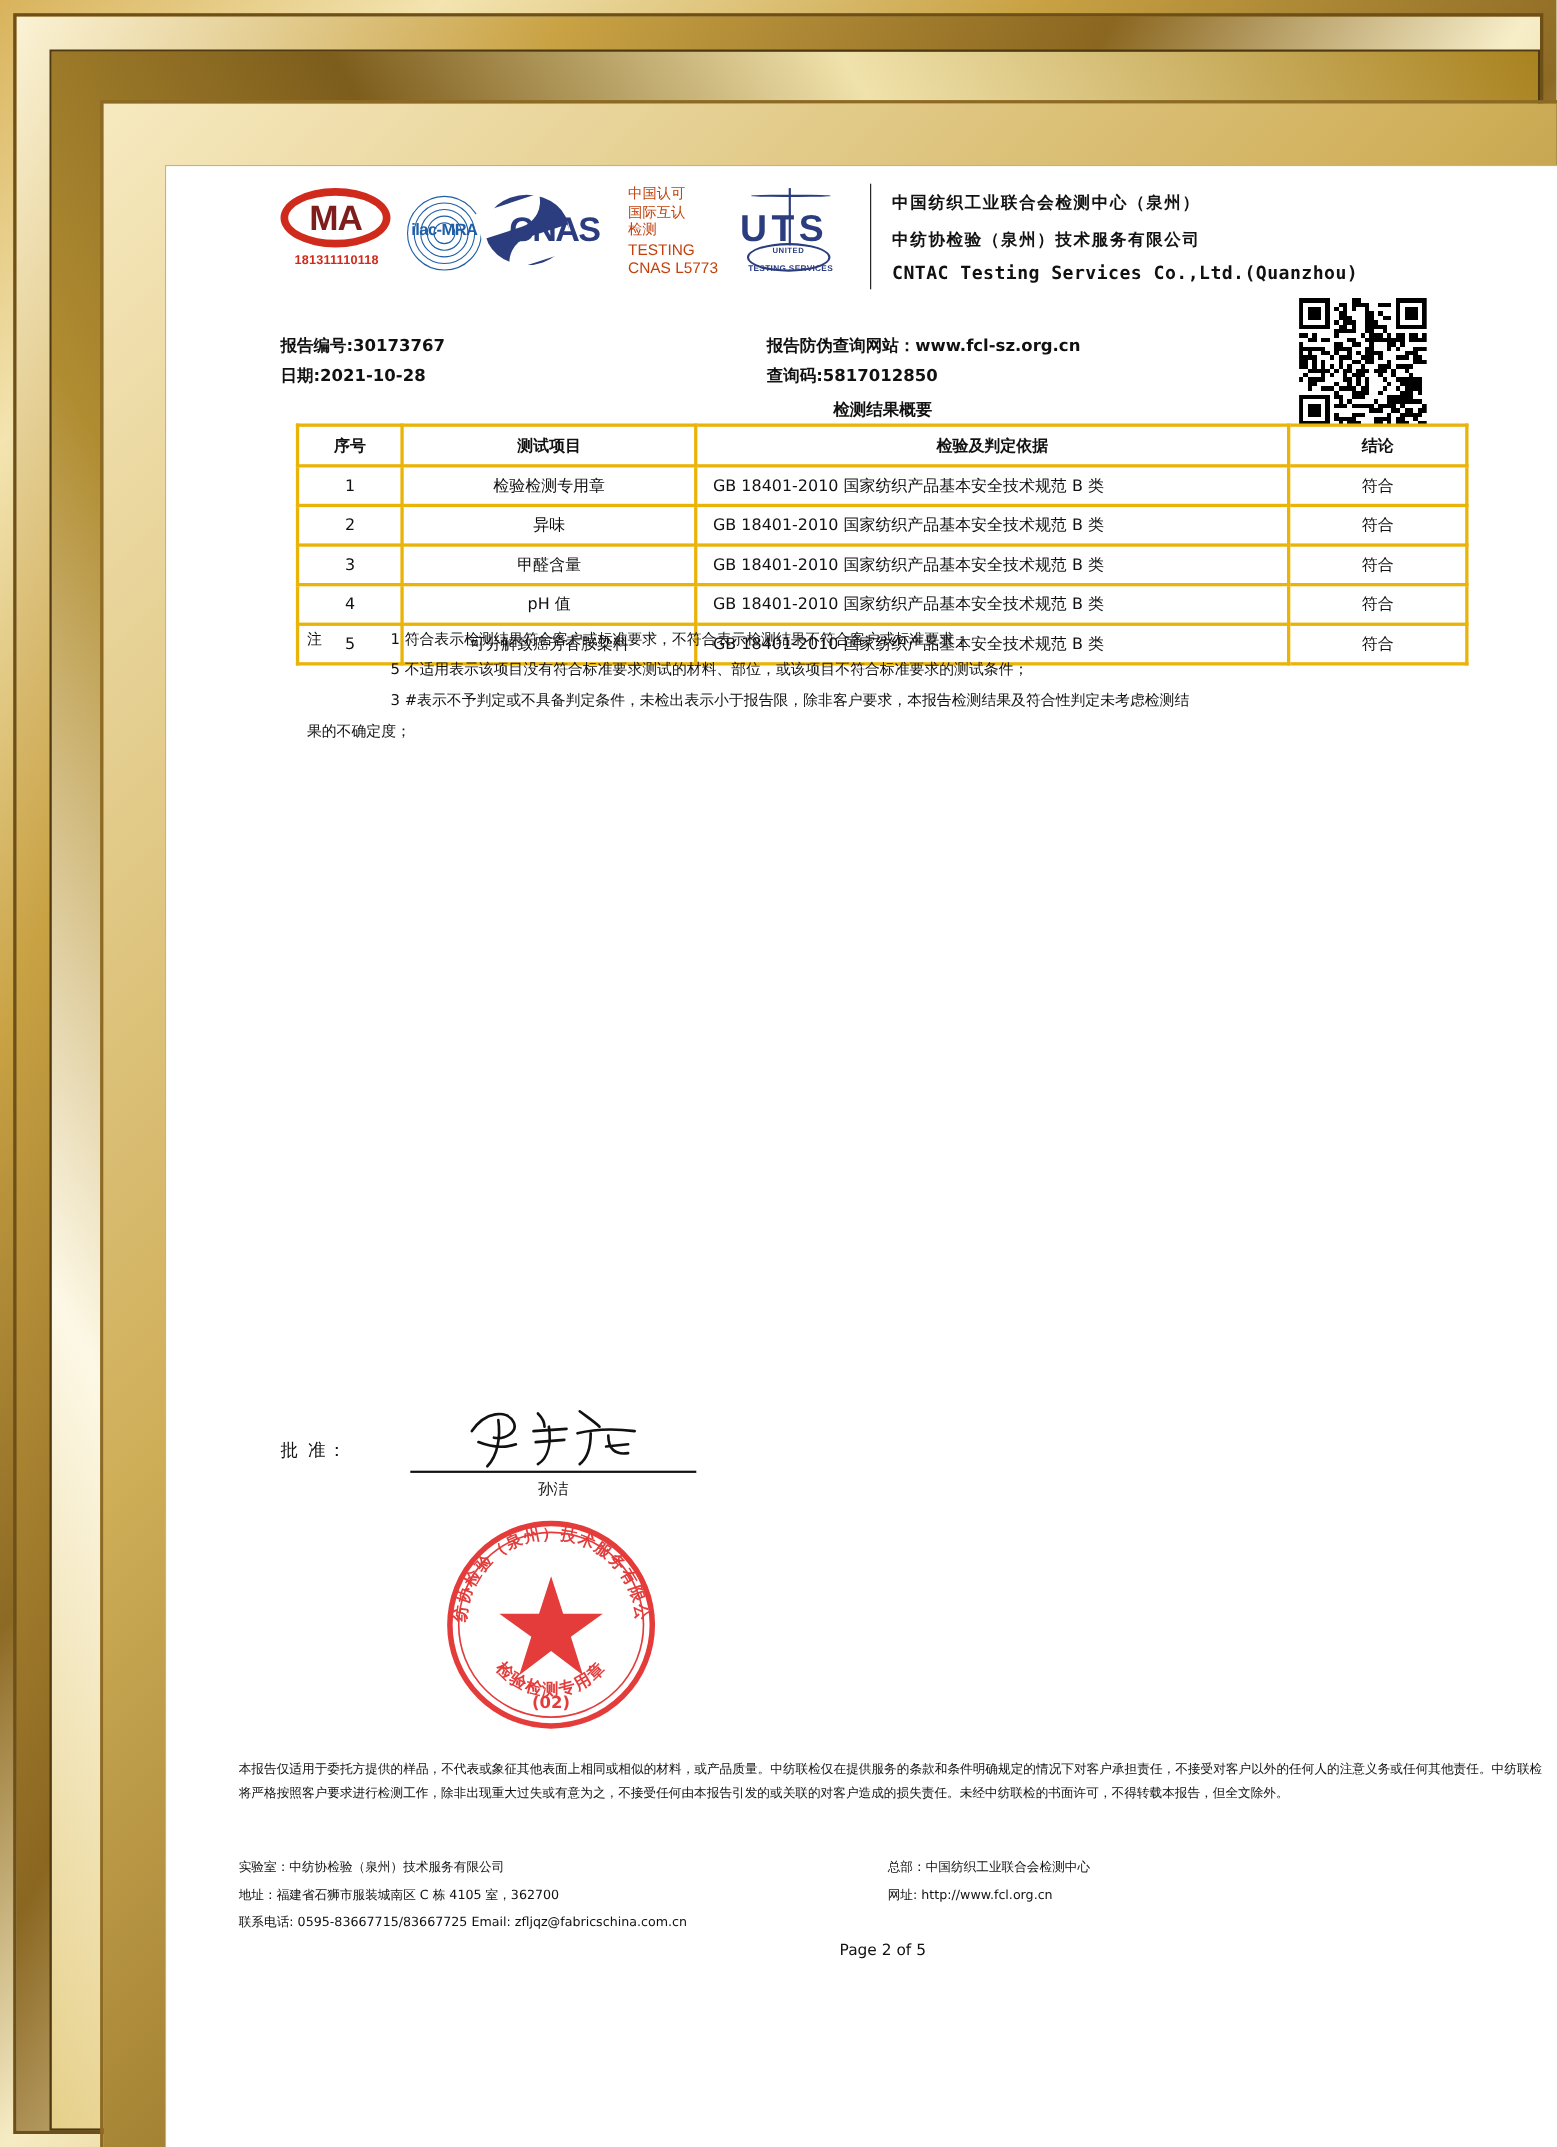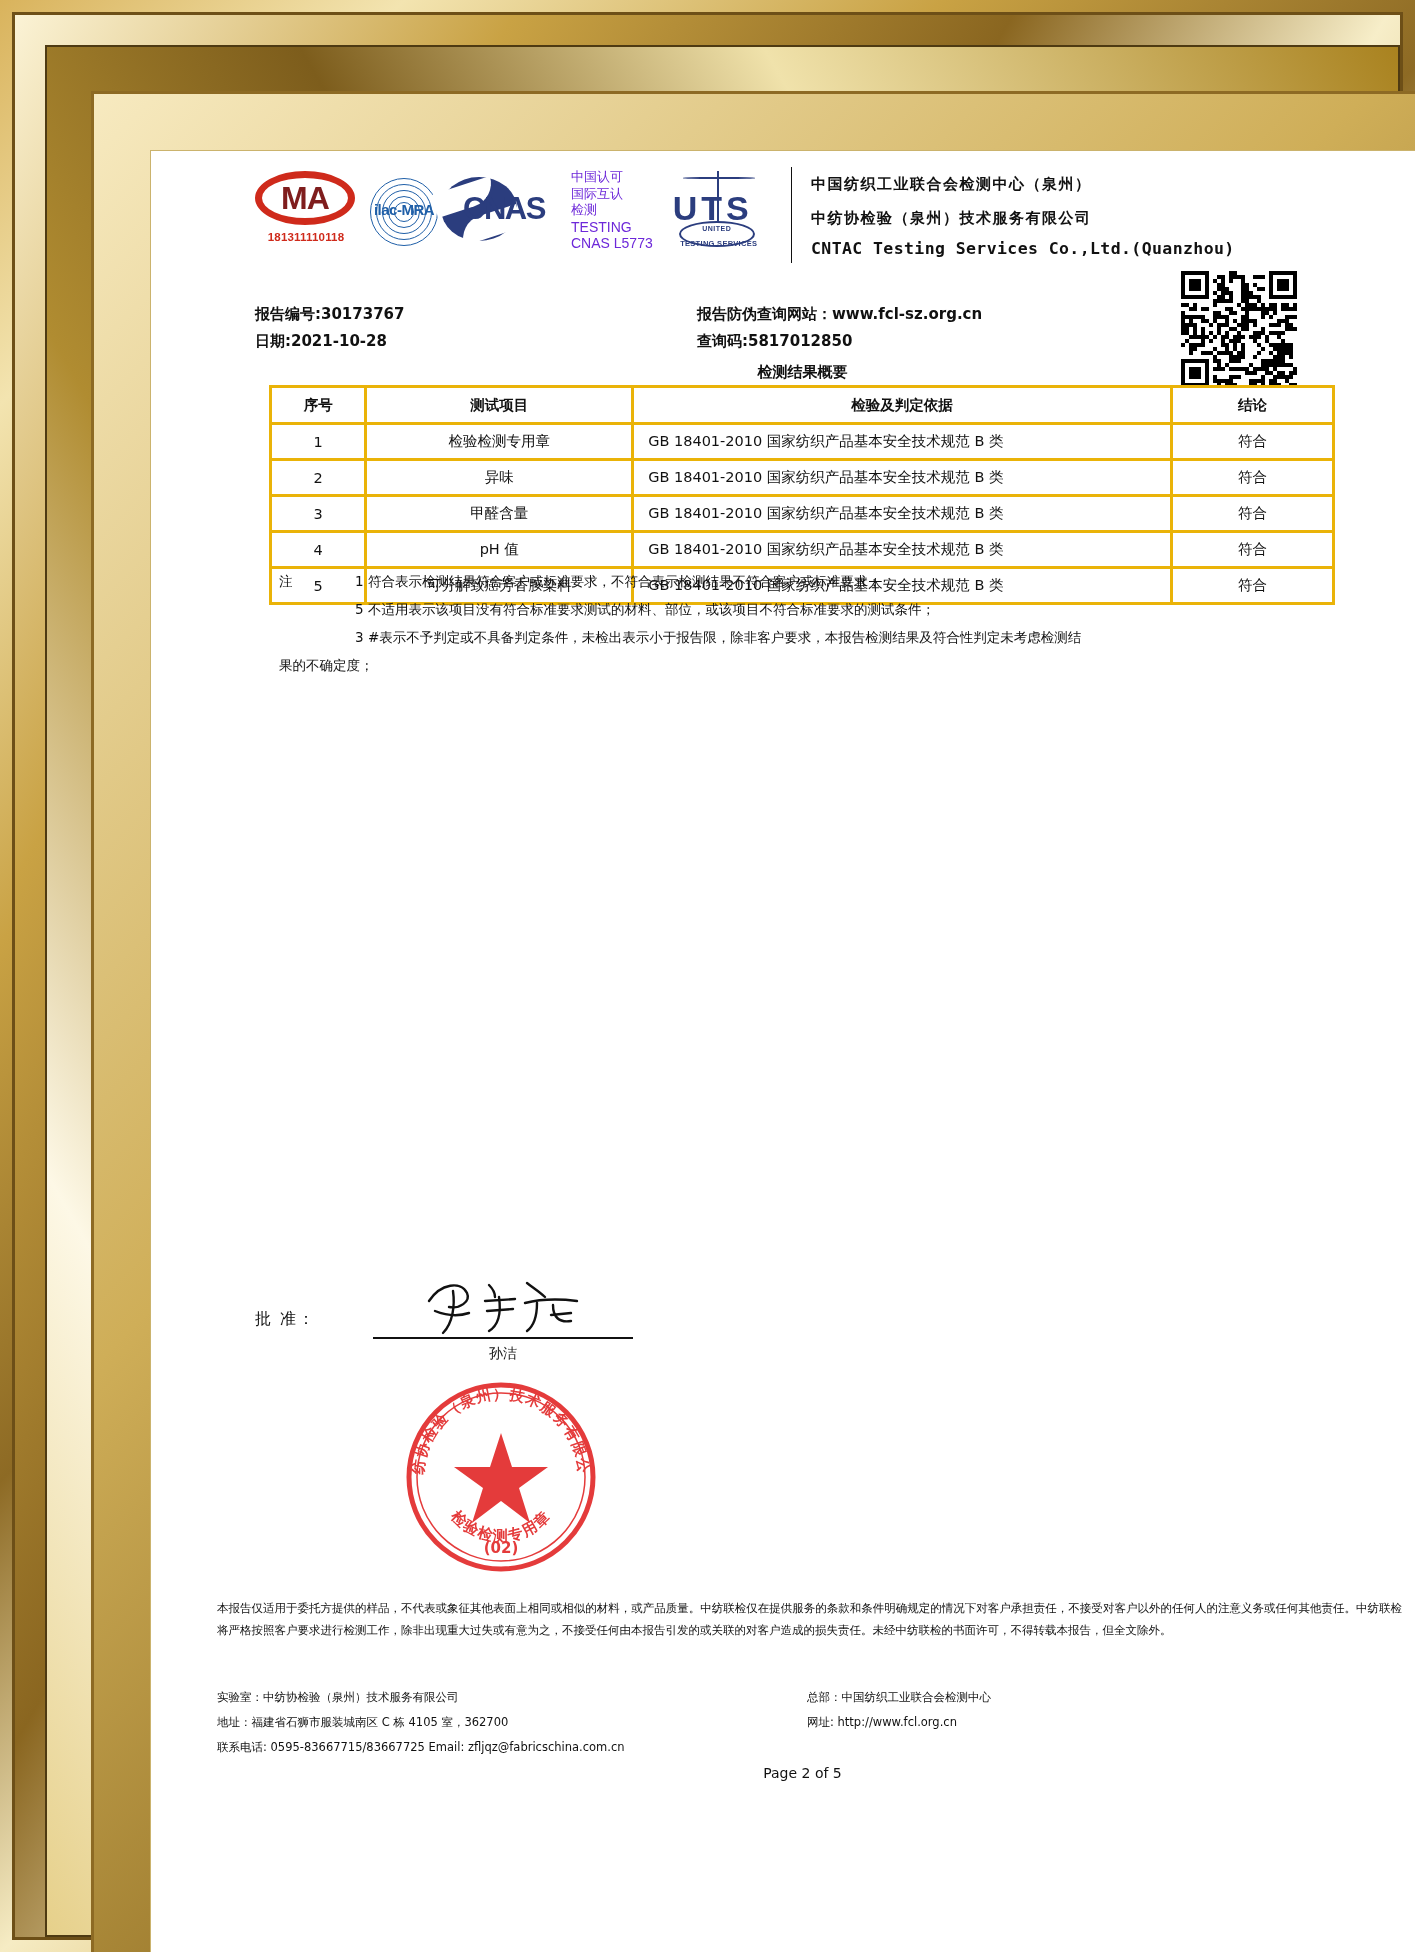--- a/index.html
+++ b/index.html
@@ -93,21 +93,21 @@
     transform:rotate(-18deg);border-radius:40px 0 0 0;
   }
   .cnas-text{
     position:absolute;left:26px;top:20px;
     color:#2b3d7e;font-weight:bold;font-size:31px;letter-spacing:-1.5px;
     font-family:"Liberation Sans",sans-serif;
   }
 
   .cnas-side{
     margin-left:6px;margin-top:4px;
-    font-size:13px;line-height:16.5px;color:#6d28d9;
+    font-size:13px;line-height:16.5px;color:#c2410c;
     font-family:"DejaVu Sans",sans-serif;
   }
   .cnas-side .lat{font-family:"Liberation Sans",sans-serif;font-size:14px;}
 
   
   .uts{position:relative;width:104px;height:90px;margin-left:14px;margin-top:2px;}
   .uts-letters{
     position:absolute;left:6px;top:22px;
     color:#2b3d7e;font-weight:bold;font-size:34px;letter-spacing:4px;
   }

